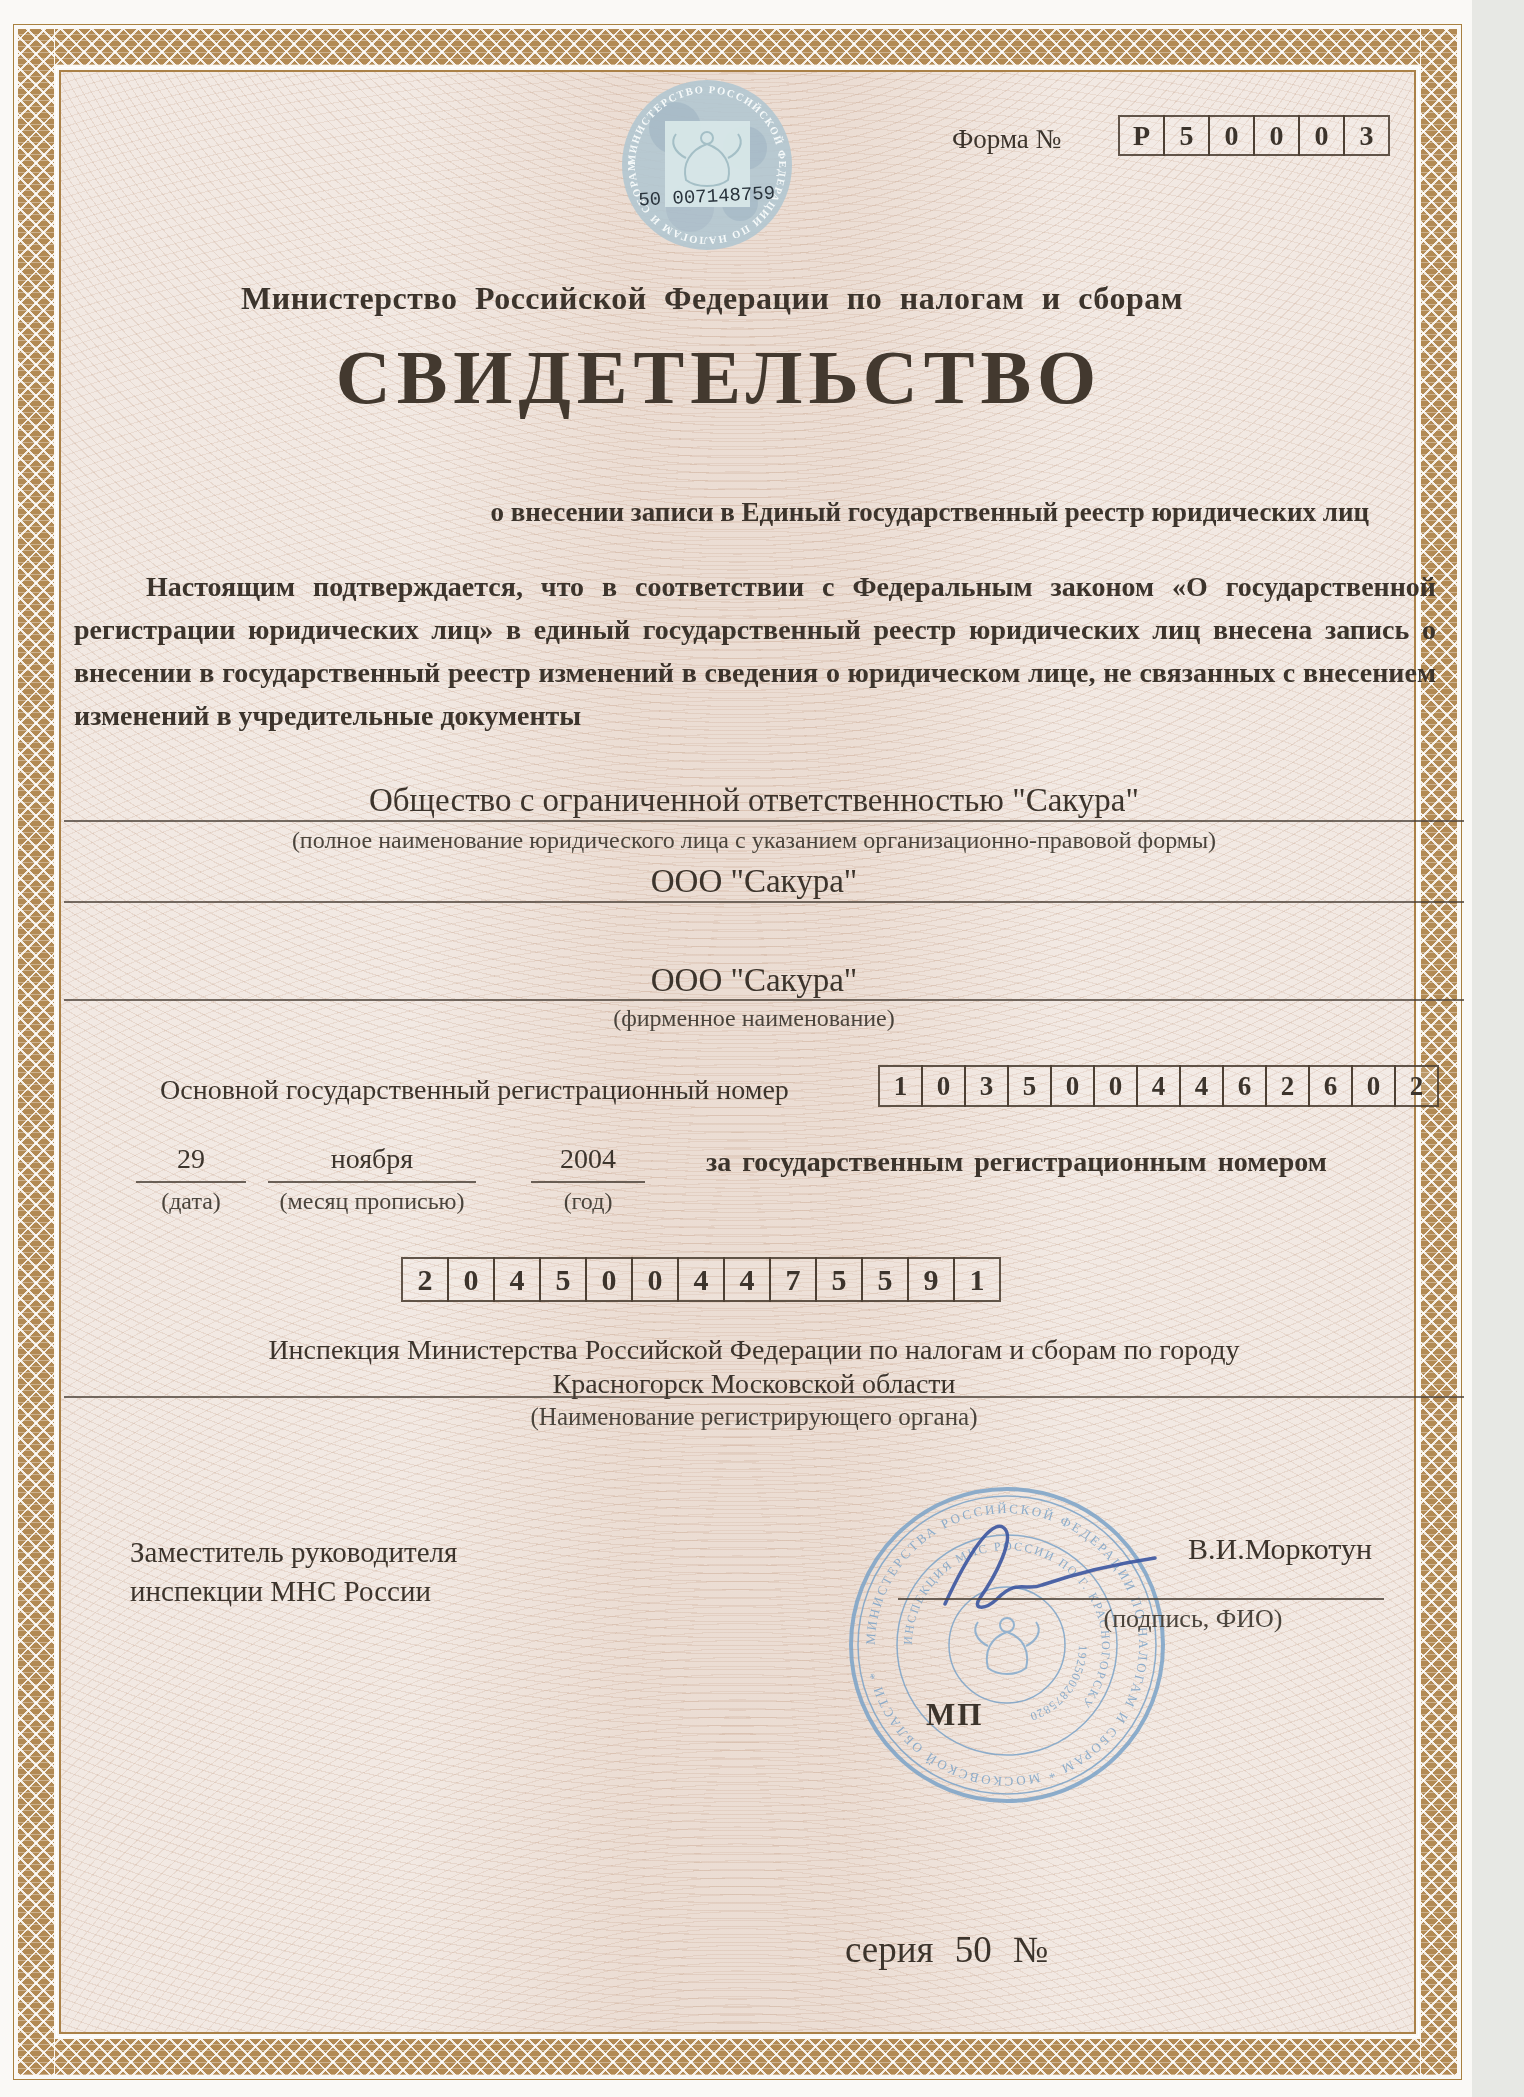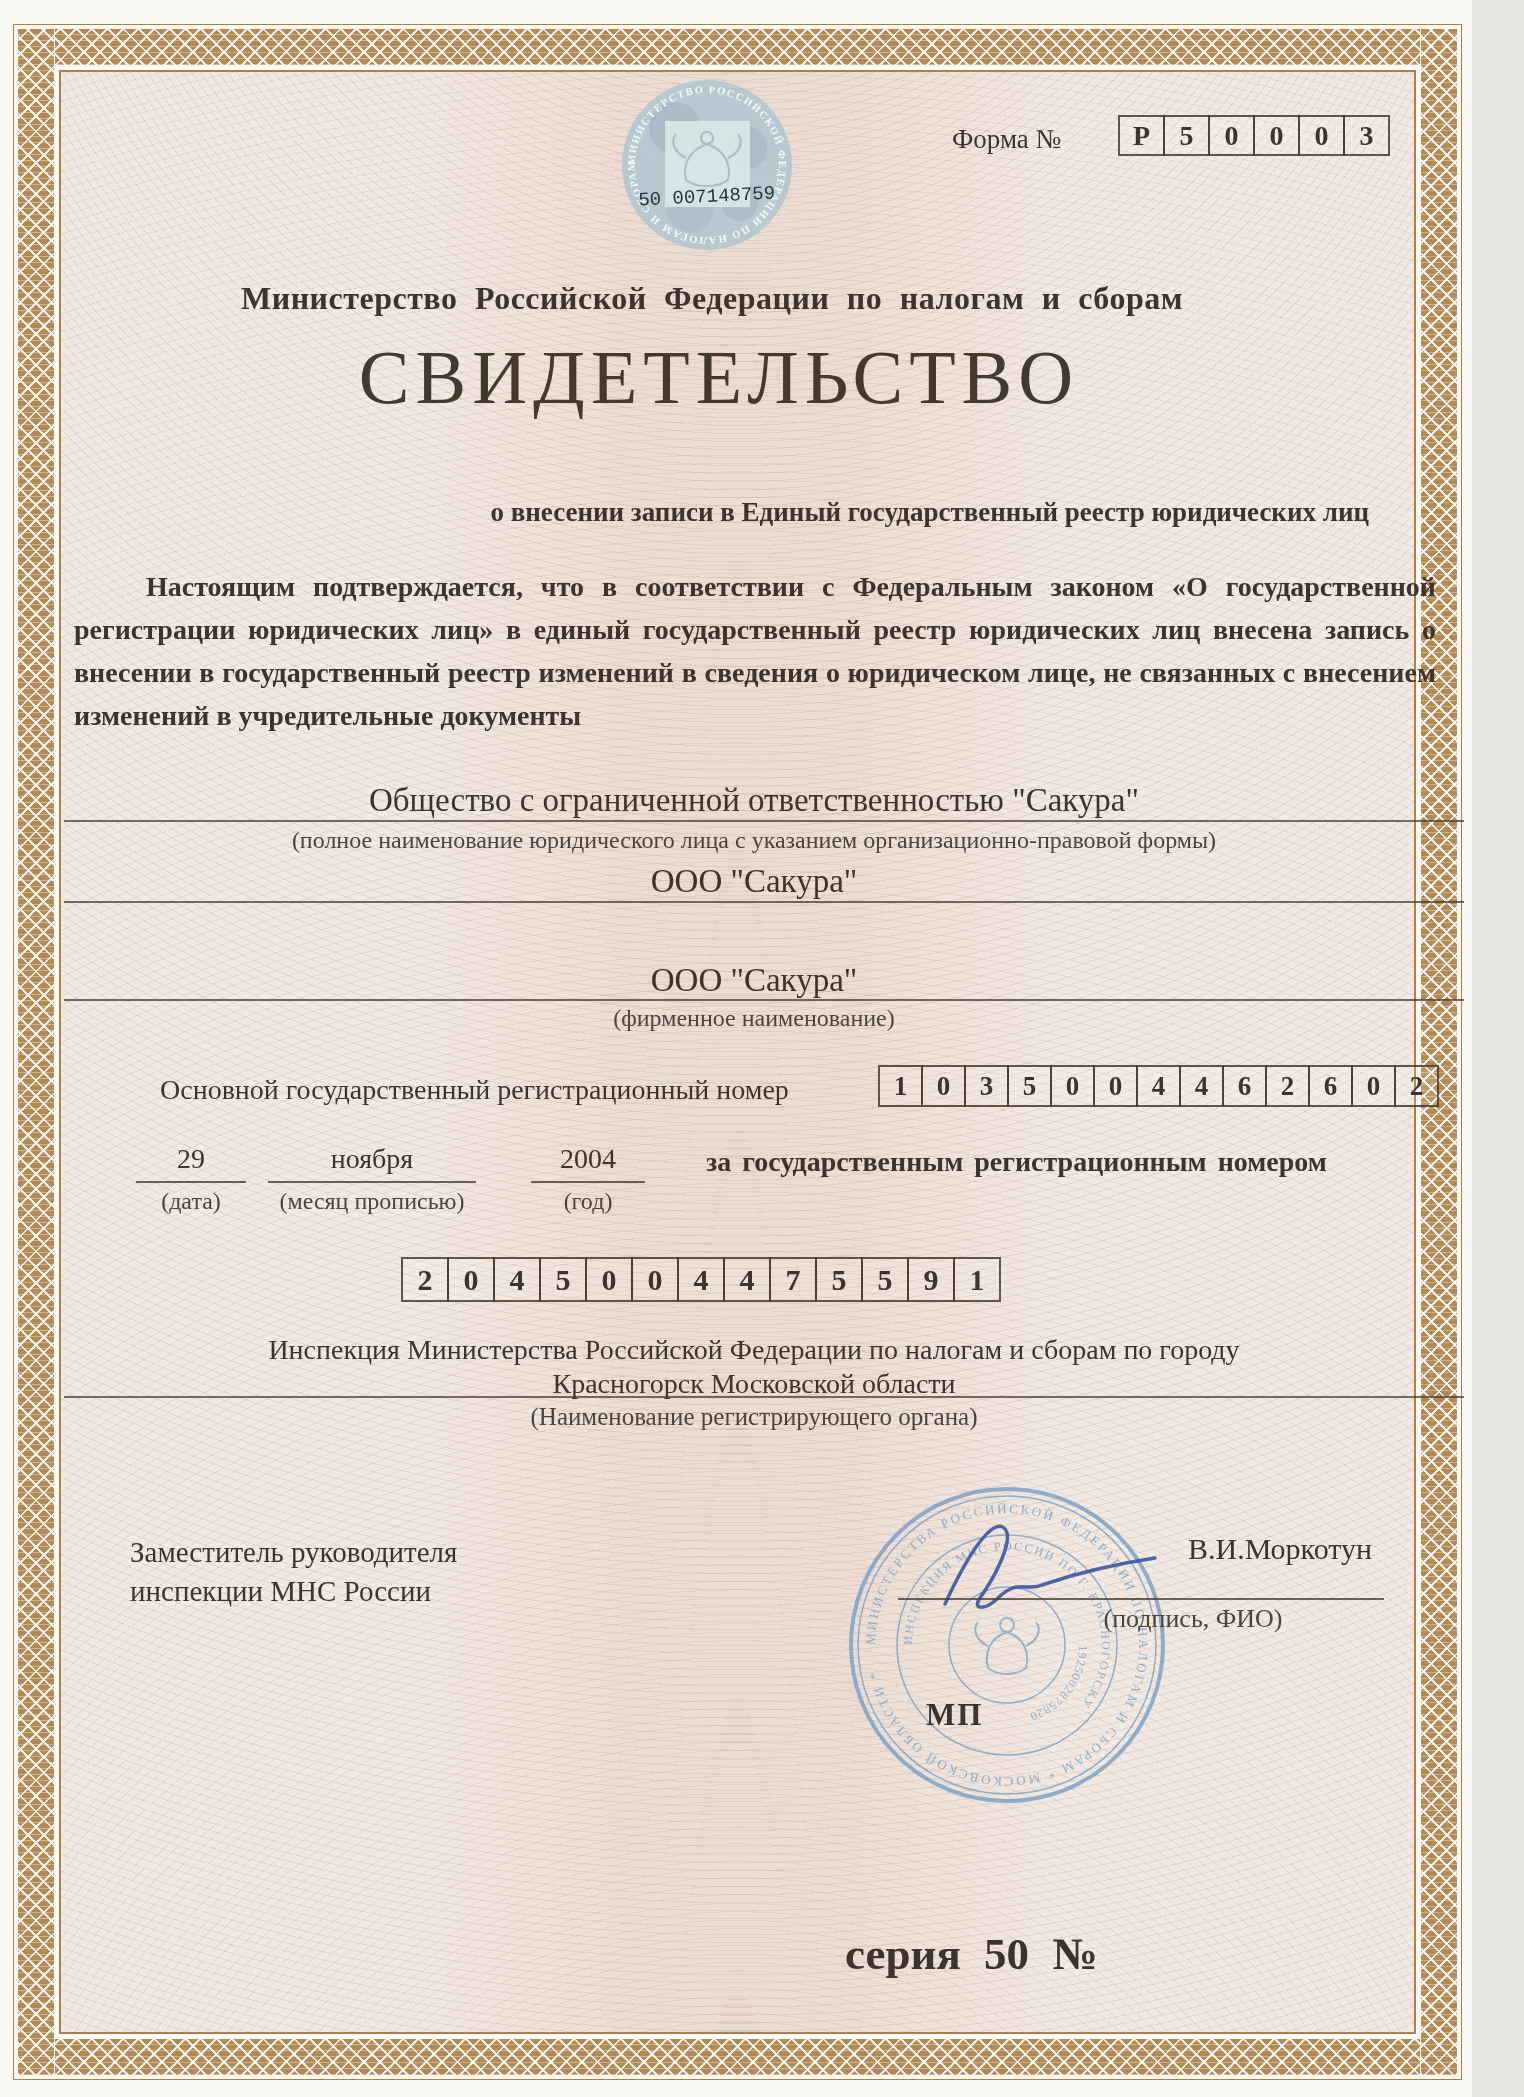--- a/index.html
+++ b/index.html
@@ -36,26 +36,26 @@
   .rule{left:64px;right:60px;border-top:2px solid rgba(72,62,52,.75);height:0;}
   .blank{border-bottom:2px solid rgba(72,62,52,.8);text-align:center;font-size:28px;height:38px;}
   .cellrow{display:flex;}
   .cell{border:2px solid rgba(70,58,45,.85);margin-left:-2px;display:flex;align-items:center;justify-content:center;
         font-weight:bold;background:rgba(255,255,255,.12);}
   .cell:first-child{margin-left:0;}
   .fcell{width:43px;height:37px;font-size:28px;}
   .ocell{width:41px;height:38px;font-size:27px;}
   .gcell{width:44px;height:41px;font-size:30px;}
   .ministry{top:280px;font-size:32px;font-weight:bold;word-spacing:9px;letter-spacing:.5px;}
-  .title{top:334px;font-size:76px;font-weight:normal;letter-spacing:6px;color:#43392f;padding-left:14px;}
+  .title{top:334px;font-size:76px;font-weight:bold;letter-spacing:6px;color:#43392f;padding-left:14px;}
   .subtitle{top:497px;font-size:27px;font-weight:bold;text-align:right;}
   .para{left:74px;right:88px;top:565px;font-size:28px;font-weight:bold;line-height:43px;
         text-indent:72px;text-align:justify;}
   .fieldval{font-size:33px;}
-  .serlabel{left:845px;top:1928px;font-size:45px;font-weight:bold;word-spacing:12px;text-align:right;}
+  .serlabel{left:845px;top:1928px;font-size:37px;font-weight:normal;word-spacing:12px;text-align:right;}
   .sernum{left:1056px;top:1916px;font-size:52px;letter-spacing:5px;color:#8b8880;
           font-family:"Liberation Mono","DejaVu Sans Mono",monospace;}
 </style>
 </head>
 <body>
 
 <div class="scan">
 
   <div class="abs scan-edge"></div>
 

